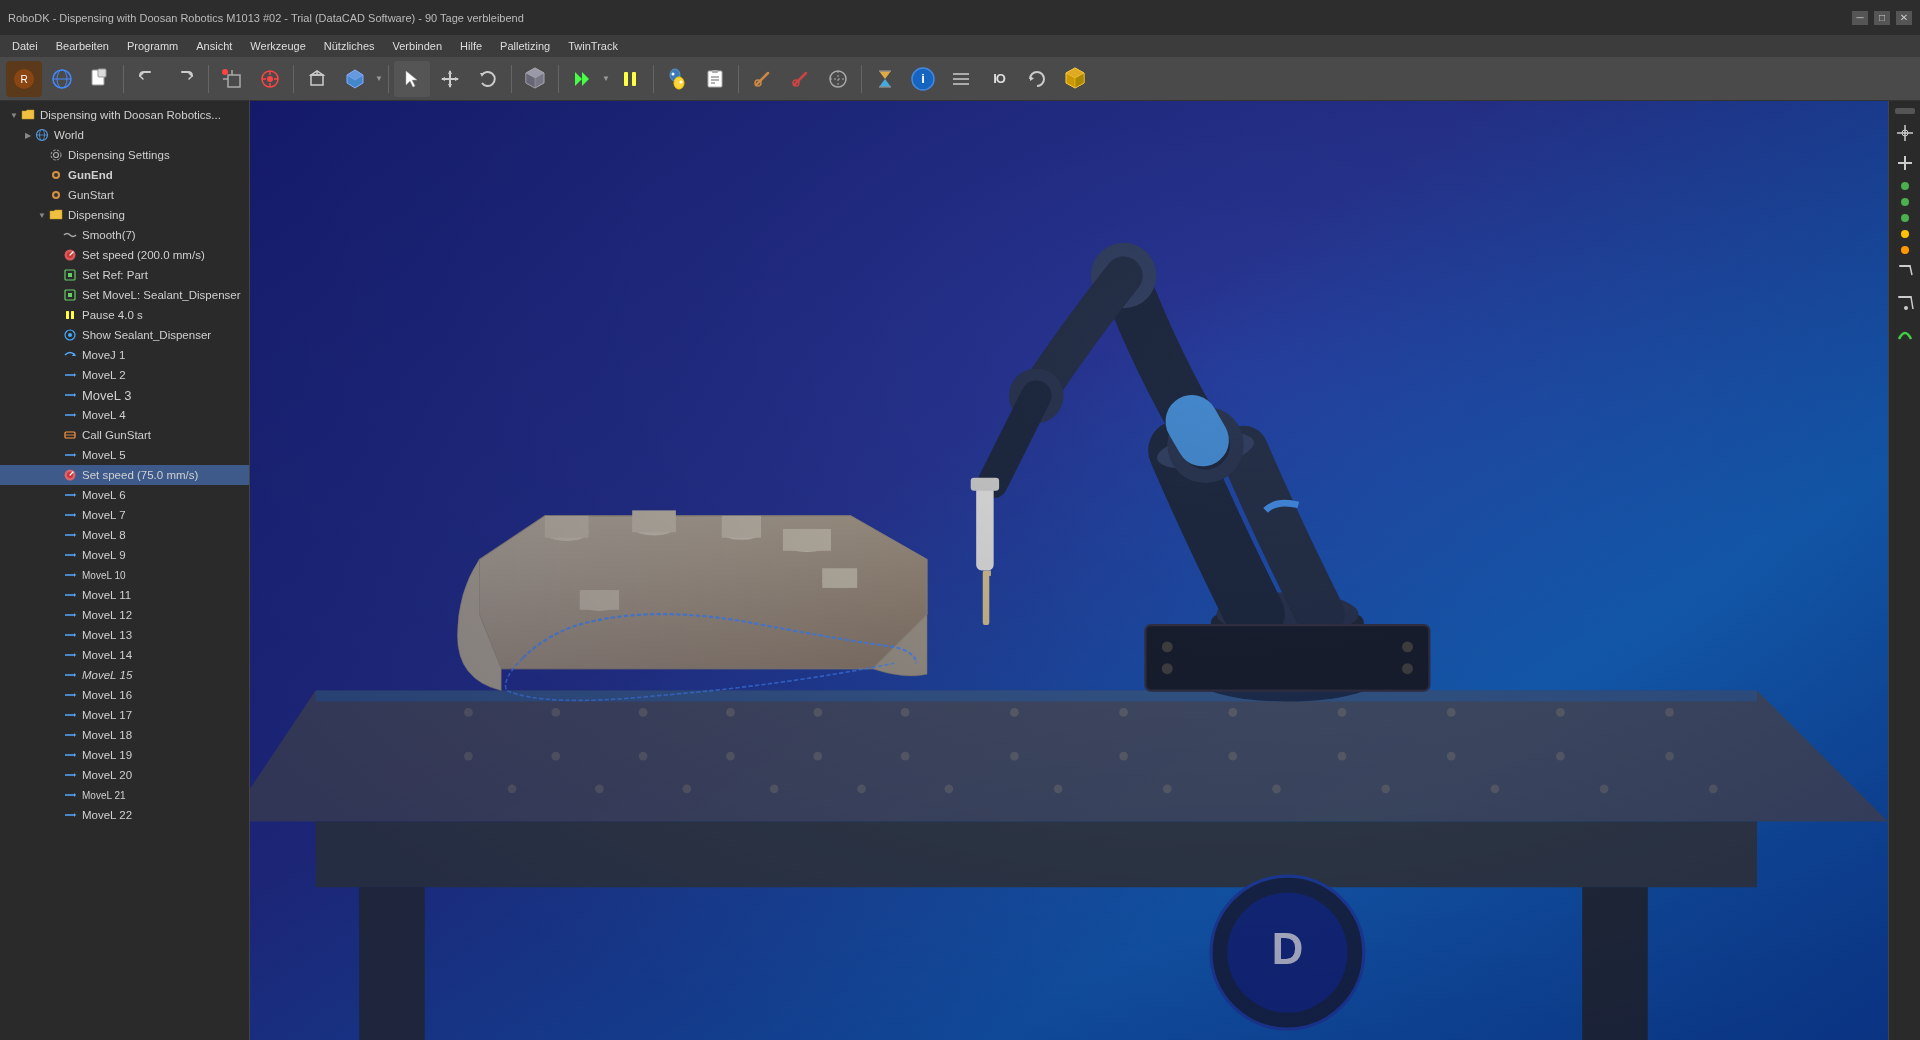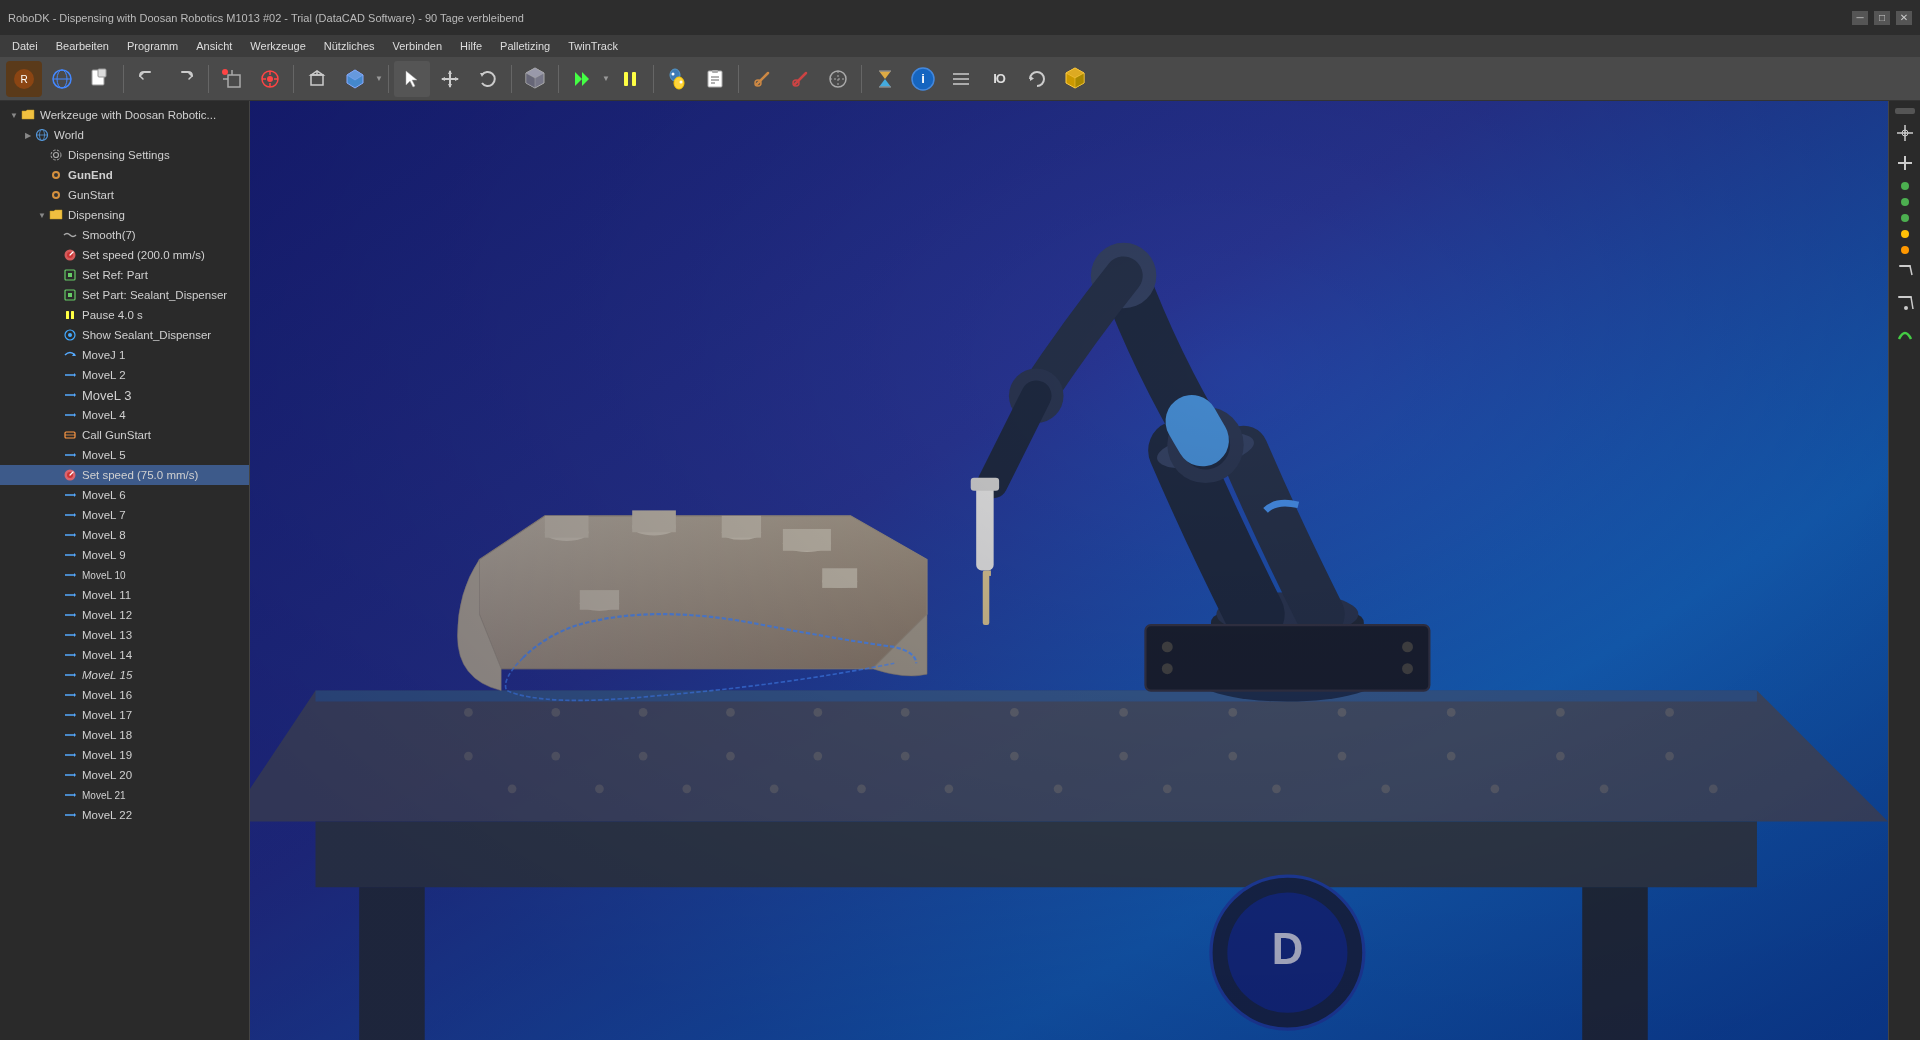--- a/index.html
+++ b/index.html
@@ -378,21 +378,21 @@
   <div id="left-panel">
     <div id="tree-container">
         <div class="tree-item">
     <span style="display:inline-block; width:4px; flex-shrink:0;"></span>
     <span class="expand" style="font-size:8px; color:#888; width:12px;">▼</span>
     <span class="icon">
             <svg width="14" height="14" viewBox="0 0 14 14">
               <path d="M1 3 L5 3 L6 2 L13 2 L13 11 L1 11 Z" fill="#f0c040" stroke="#c09820" stroke-width="0.5"></path>
             </svg>
           </span>
-    <span class="label" style="font-size:11.5px; color:#d0d0d0;">Werkzeuge with Doosan Robotic...</span>
+    <span class="label" style="font-size:11.5px; color:#d0d0d0;">Dispensing with Doosan Robotics...</span>
   </div>
         <div class="tree-item">
     <span style="display:inline-block; width:18px; flex-shrink:0;"></span>
     <span class="expand" style="font-size:8px; color:#888; width:12px;">▶</span>
     <span class="icon">
             <svg width="14" height="14" viewBox="0 0 14 14">
               <circle cx="7" cy="7" r="5.5" fill="none" stroke="#5599dd" stroke-width="1.2"></circle>
               <ellipse cx="7" cy="7" rx="2.5" ry="5.5" fill="none" stroke="#5599dd" stroke-width="0.8"></ellipse>
               <line x1="1.5" y1="7" x2="12.5" y2="7" stroke="#5599dd" stroke-width="0.8"></line>
             </svg>
@@ -477,21 +477,21 @@
   </div>
         <div class="tree-item">
     <span style="display:inline-block; width:46px; flex-shrink:0;"></span>
     <span class="expand" style="font-size:8px; color:#888; width:12px;"></span>
     <span class="icon">
             <svg width="14" height="14" viewBox="0 0 14 14">
               <rect x="2" y="2" width="10" height="10" rx="1" fill="none" stroke="#66cc66" stroke-width="1.2"></rect>
               <rect x="5" y="5" width="4" height="4" fill="#66cc66"></rect>
             </svg>
           </span>
-    <span class="label" style="font-size:11.5px; color:#d0d0d0;">Set Part: Sealant_Dispenser</span>
+    <span class="label" style="font-size:11.5px; color:#d0d0d0;">Set MoveL: Sealant_Dispenser</span>
   </div>
         <div class="tree-item">
     <span style="display:inline-block; width:46px; flex-shrink:0;"></span>
     <span class="expand" style="font-size:8px; color:#888; width:12px;"></span>
     <span class="icon">
             <svg width="14" height="14" viewBox="0 0 14 14">
               <rect x="3" y="3" width="3" height="8" fill="#ffff44" rx="0.5"></rect>
               <rect x="8" y="3" width="3" height="8" fill="#ffff44" rx="0.5"></rect>
             </svg>
           </span>

